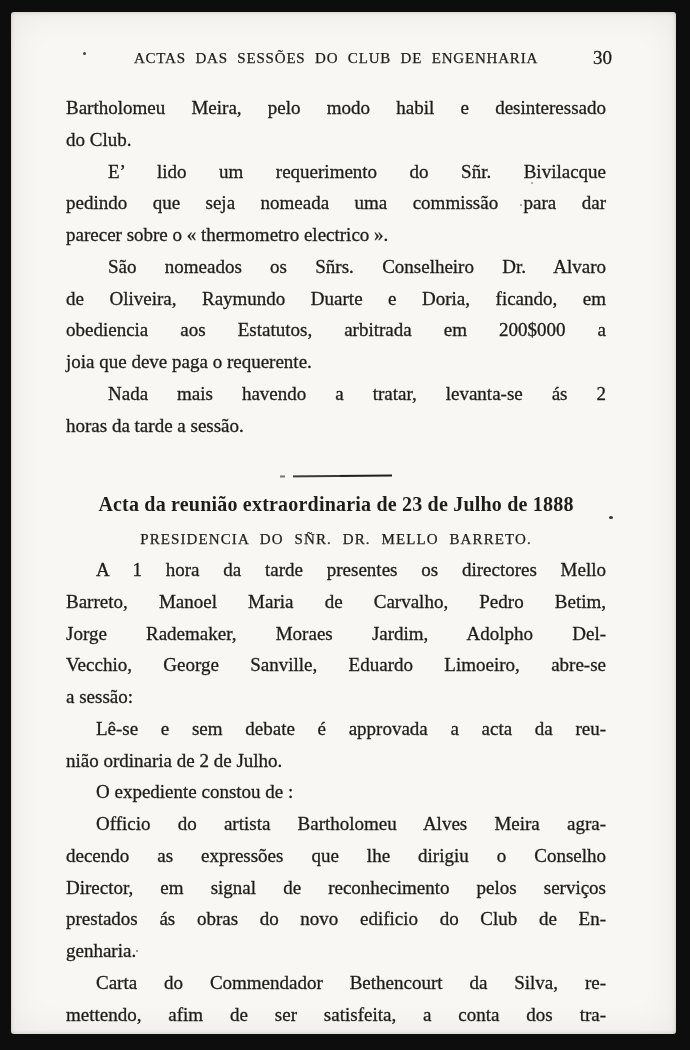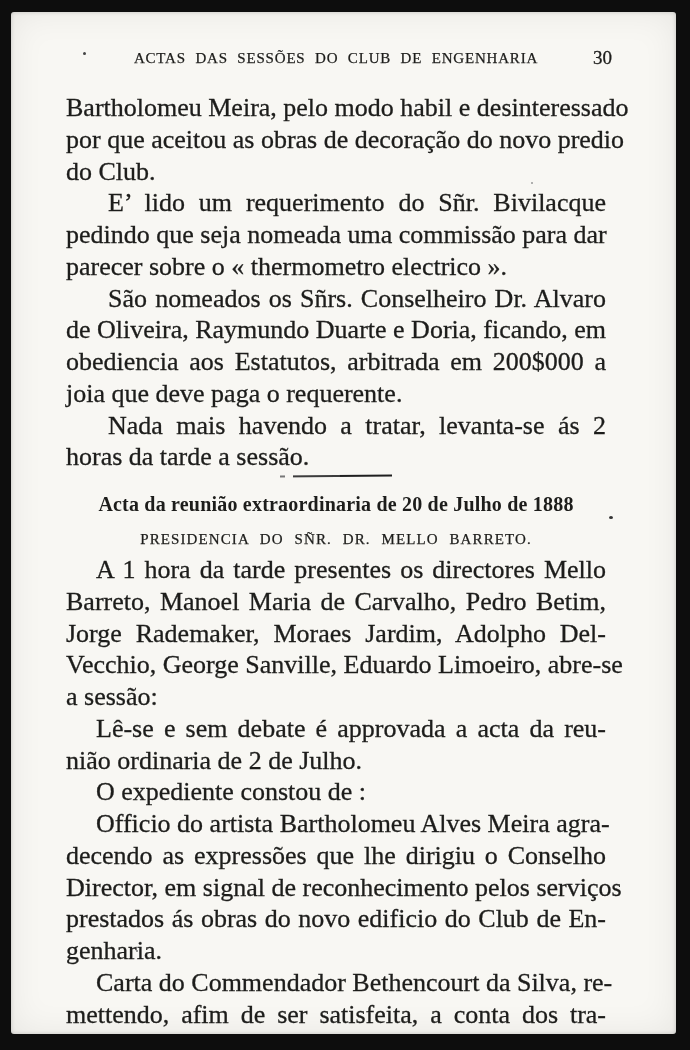--- a/index.html
+++ b/index.html
@@ -48,21 +48,21 @@
     -webkit-text-stroke: 0.3px #1d1d1b;
   }
   .body-a, .body-b {
     position: absolute;
     left: 55px;
     width: 540px;
   }
   .body-a { top: 80px; }
   .body-b { top: 542px; }
   .line {
-    font-size: 26px;
+    font-size: 19px;
     line-height: 31.75px;
     white-space: nowrap;
     -webkit-text-stroke: 0.3px #1d1d1b;
   }
   .jl { text-align: justify; text-align-last: justify; }
   .ll { text-align: center; text-align-last: left; }
   .body-a .ind { padding-left: 42px; }
   .body-b .ind { padding-left: 30px; }
   .divider {
     position: absolute;
@@ -113,21 +113,20 @@
 
 <div class="scan">
   <div class="page">
 
     <div class="rh-title">ACTAS DAS SESSÕES DO CLUB DE ENGENHARIA</div>
     <div class="rh-num">30</div>
 
     <div class="body-a">
       <div>
         <div class="line jl">Bartholomeu Meira, pelo modo habil e desinteressado</div>
-        <div class="line jl">por que aceitou as obras de decoração do novo predio</div>
         <div class="line ll">do Club.</div>
       </div>
       <div>
         <div class="line jl ind">E’ lido um requerimento do Sñr. Bivilacque</div>
         <div class="line jl">pedindo que seja nomeada uma commissão para dar</div>
         <div class="line ll">parecer sobre o « thermometro electrico ».</div>
       </div>
       <div>
         <div class="line jl ind">São nomeados os Sñrs. Conselheiro Dr. Alvaro</div>
         <div class="line jl">de Oliveira, Raymundo Duarte e Doria, ficando, em</div>
@@ -135,21 +134,21 @@
         <div class="line ll">joia que deve paga o requerente.</div>
       </div>
       <div>
         <div class="line jl ind">Nada mais havendo a tratar, levanta-se ás 2</div>
         <div class="line ll">horas da tarde a sessão.</div>
       </div>
     </div>
 
     <div class="divider"></div>
 
-    <div class="acta-heading">Acta da reunião extraordinaria de 20 de Julho de 1888</div>
+    <div class="acta-heading">Acta da reunião extraordinaria de 23 de Julho de 1888</div>
     <div class="acta-sub">PRESIDENCIA DO SÑR. DR. MELLO BARRETO.</div>
 
     <div class="body-b">
       <div>
         <div class="line jl ind">A 1 hora da tarde presentes os directores Mello</div>
         <div class="line jl">Barreto, Manoel Maria de Carvalho, Pedro Betim,</div>
         <div class="line jl">Jorge Rademaker, Moraes Jardim, Adolpho Del-</div>
         <div class="line jl">Vecchio, George Sanville, Eduardo Limoeiro, abre-se</div>
         <div class="line ll">a sessão:</div>
       </div>

